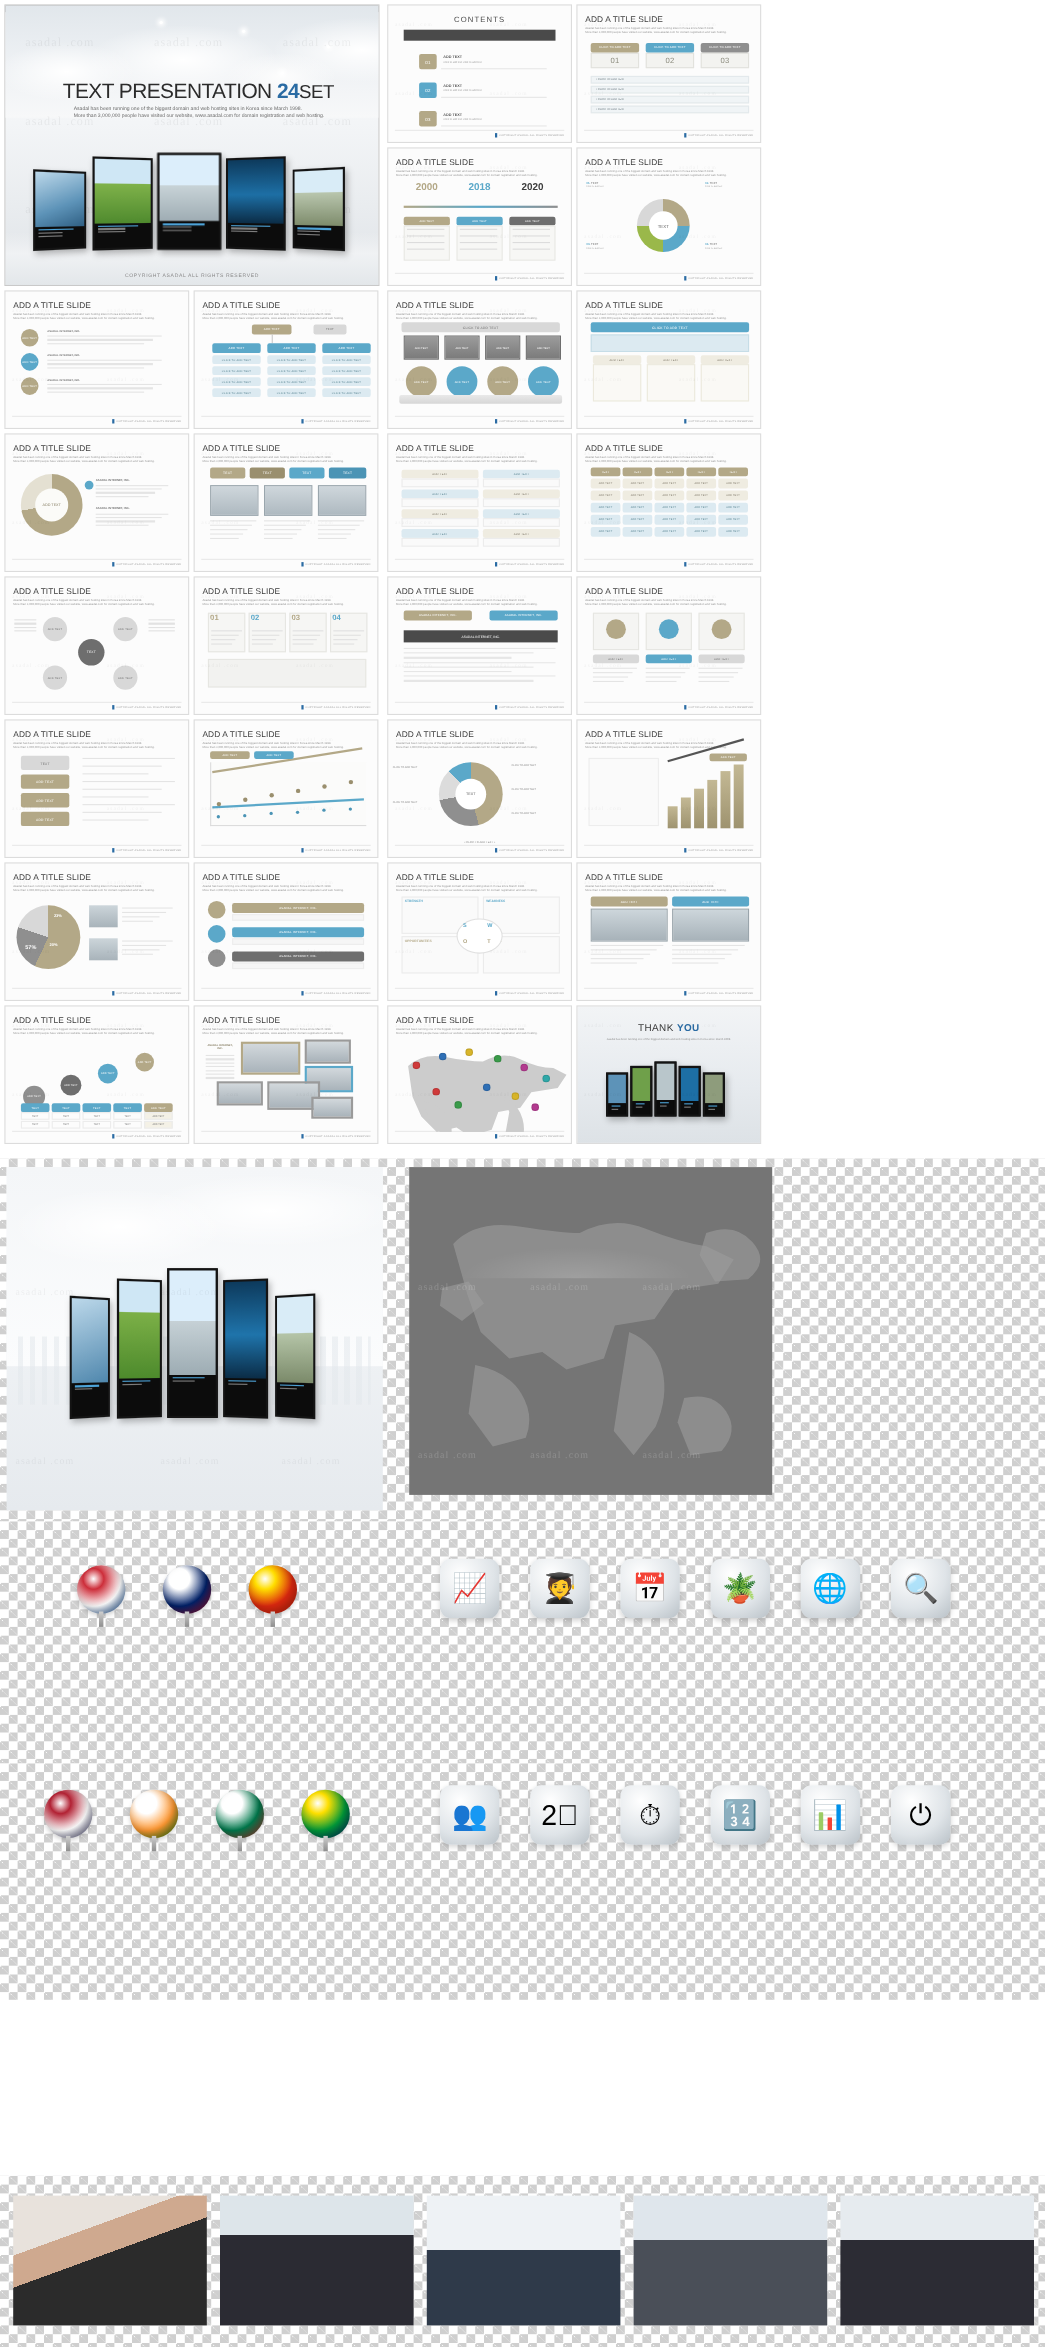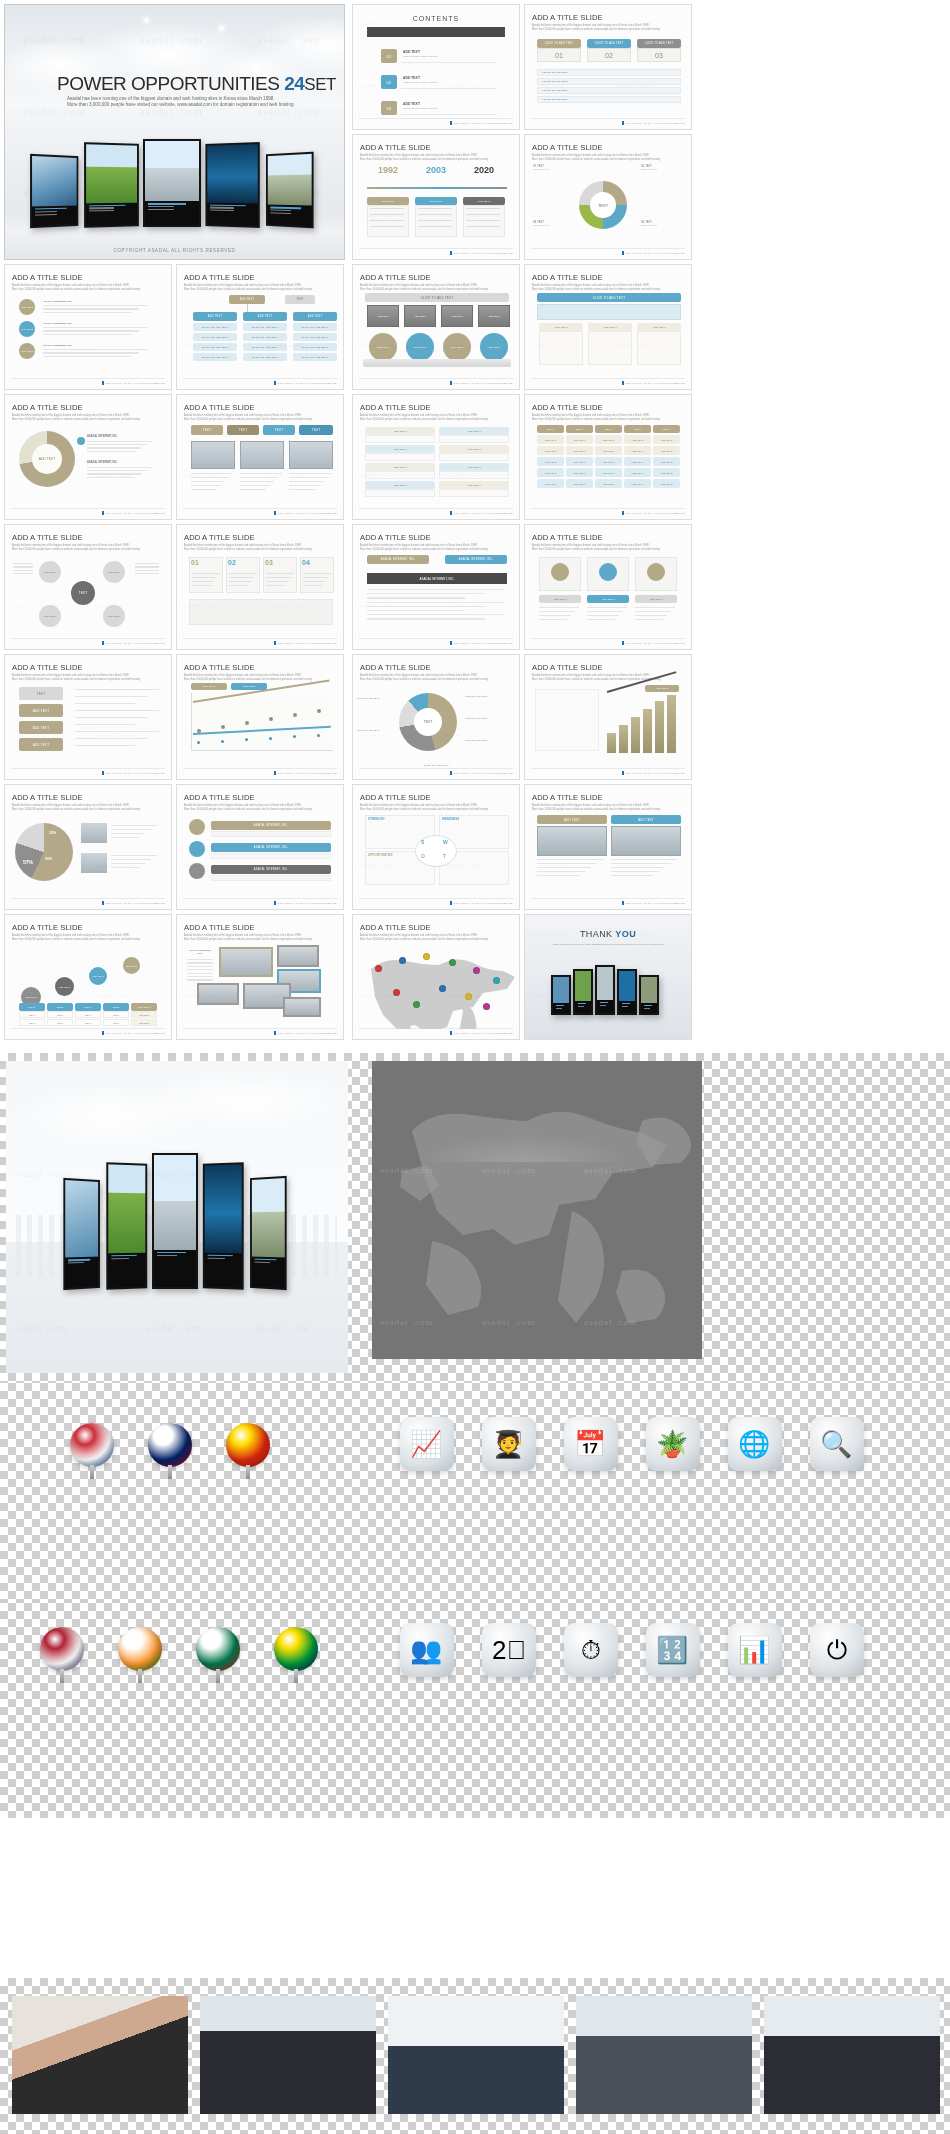--- a/index.html
+++ b/index.html
@@ -126,21 +126,21 @@
 
 <div id="hero">
   <div class="topbar"></div>
   <div class="clouds"></div>
   <div class="sparkle" style="left:215px;top:22px;"></div>
   <div class="sparkle" style="left:292px;top:36px;"></div>
   <div class="sparkle" style="left:140px;top:14px;"></div>
   <div class="sparkle" style="left:250px;top:60px;"></div>
 
   <div id="heroTitle">
-    <span>POWER OPPORTUNITIES </span><span class="num">24</span><span class="set">SET</span>
+    <span>TEXT PRESENTATION </span><span class="num">24</span><span class="set">SET</span>
   </div>
   <div id="heroSub">
     <div>Asadal has been running one of the biggest domain and web hosting sites in Korea since March 1998.</div>
     <div>More than 3,000,000 people have visited our website, www.asadal.com for domain registration and web hosting.</div>
   </div>
 
   <div id="heroGround"></div>
 
   <div id="heroPanels">
     <div class="panel" style="width:52px;height:72px;transform:perspective(300px) rotateY(22deg);">
@@ -256,29 +256,29 @@
     <div class="card" style="left:352px;top:134px;width:168px;height:126px;">
       <div class="tt">ADD A TITLE SLIDE</div>
       <div class="st">
         <div>Asadal has been running one of the biggest domain and web hosting sites in Korea since March 1998.</div>
         <div>More than 3,000,000 people have visited our website, www.asadal.com for domain registration and web hosting.</div>
       </div>
       <div class="sep"></div>
       <div class="ftr"><b></b>COPYRIGHT ASADAL ALL RIGHTS RESERVED</div>
       <div style="position:absolute;left:0;right:0;top:28px;bottom:14px;">
         <div style="position:absolute;left:14px;top:2px;width:42px;text-align:center;font-size:9px;font-weight:bold;
-          color:#b3a887;">1992</div>
+          color:#b3a887;">2000</div>
         <div class="pill tan" style="left:14px;top:34px;width:42px;height:8px;font-size:2.4px;">ADD TEXT</div>
         <div style="position:absolute;left:14px;top:42px;width:42px;height:32px;background:#f7f7f5;border:1px solid #e8e8e4;"></div>
         <div style="position:absolute;left:17px;top:45px;width:34px;height:1.4px;background:#dcdcdc;"></div>
         <div style="position:absolute;left:17px;top:51px;width:34px;height:1.4px;background:#dcdcdc;"></div>
         <div style="position:absolute;left:17px;top:57px;width:34px;height:1.4px;background:#dcdcdc;"></div>
         <div style="position:absolute;left:17px;top:63px;width:34px;height:1.4px;background:#dcdcdc;"></div>
         <div style="position:absolute;left:62px;top:2px;width:42px;text-align:center;font-size:9px;font-weight:bold;
-          color:#5ba8c9;">2003</div>
+          color:#5ba8c9;">2018</div>
         <div class="pill blue" style="left:62px;top:34px;width:42px;height:8px;font-size:2.4px;">ADD TEXT</div>
         <div style="position:absolute;left:62px;top:42px;width:42px;height:32px;background:#f7f7f5;border:1px solid #e8e8e4;"></div>
         <div style="position:absolute;left:65px;top:45px;width:34px;height:1.4px;background:#dcdcdc;"></div>
         <div style="position:absolute;left:65px;top:51px;width:34px;height:1.4px;background:#dcdcdc;"></div>
         <div style="position:absolute;left:65px;top:57px;width:34px;height:1.4px;background:#dcdcdc;"></div>
         <div style="position:absolute;left:65px;top:63px;width:34px;height:1.4px;background:#dcdcdc;"></div>
         <div style="position:absolute;left:110px;top:2px;width:42px;text-align:center;font-size:9px;font-weight:bold;
           color:#3d3d3d;">2020</div>
         <div class="pill grayd" style="left:110px;top:34px;width:42px;height:8px;font-size:2.4px;">ADD TEXT</div>
         <div style="position:absolute;left:110px;top:42px;width:42px;height:32px;background:#f7f7f5;border:1px solid #e8e8e4;"></div>

